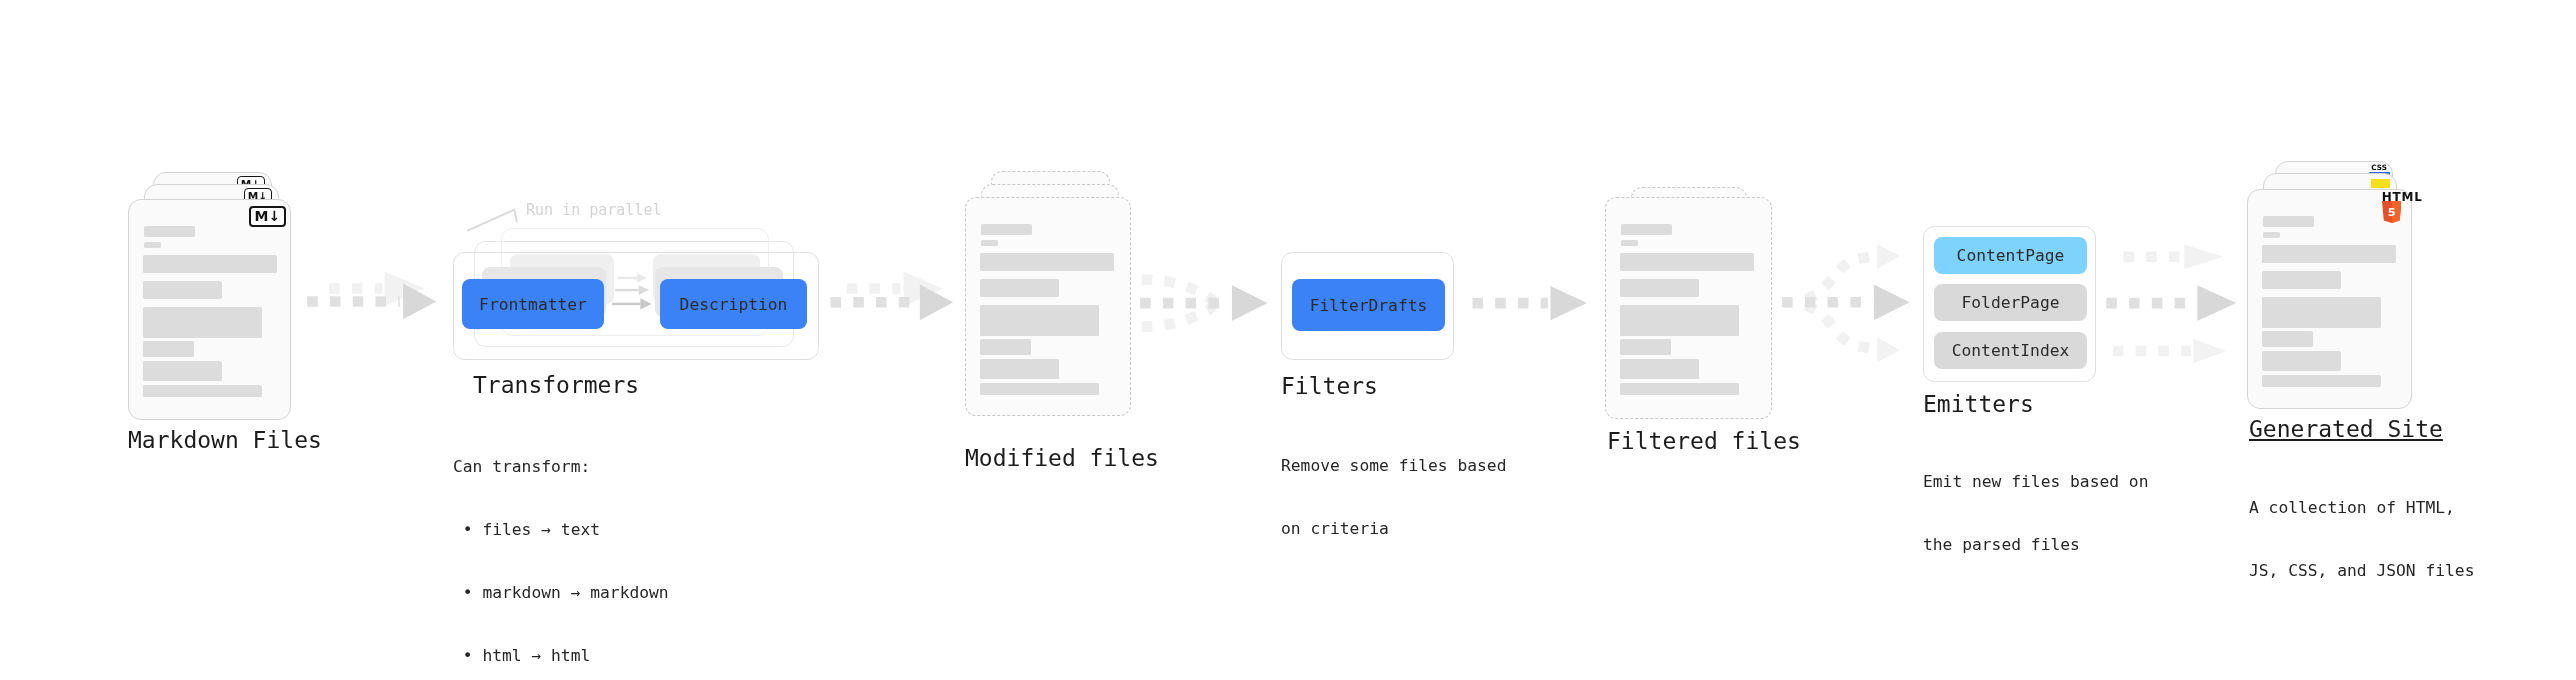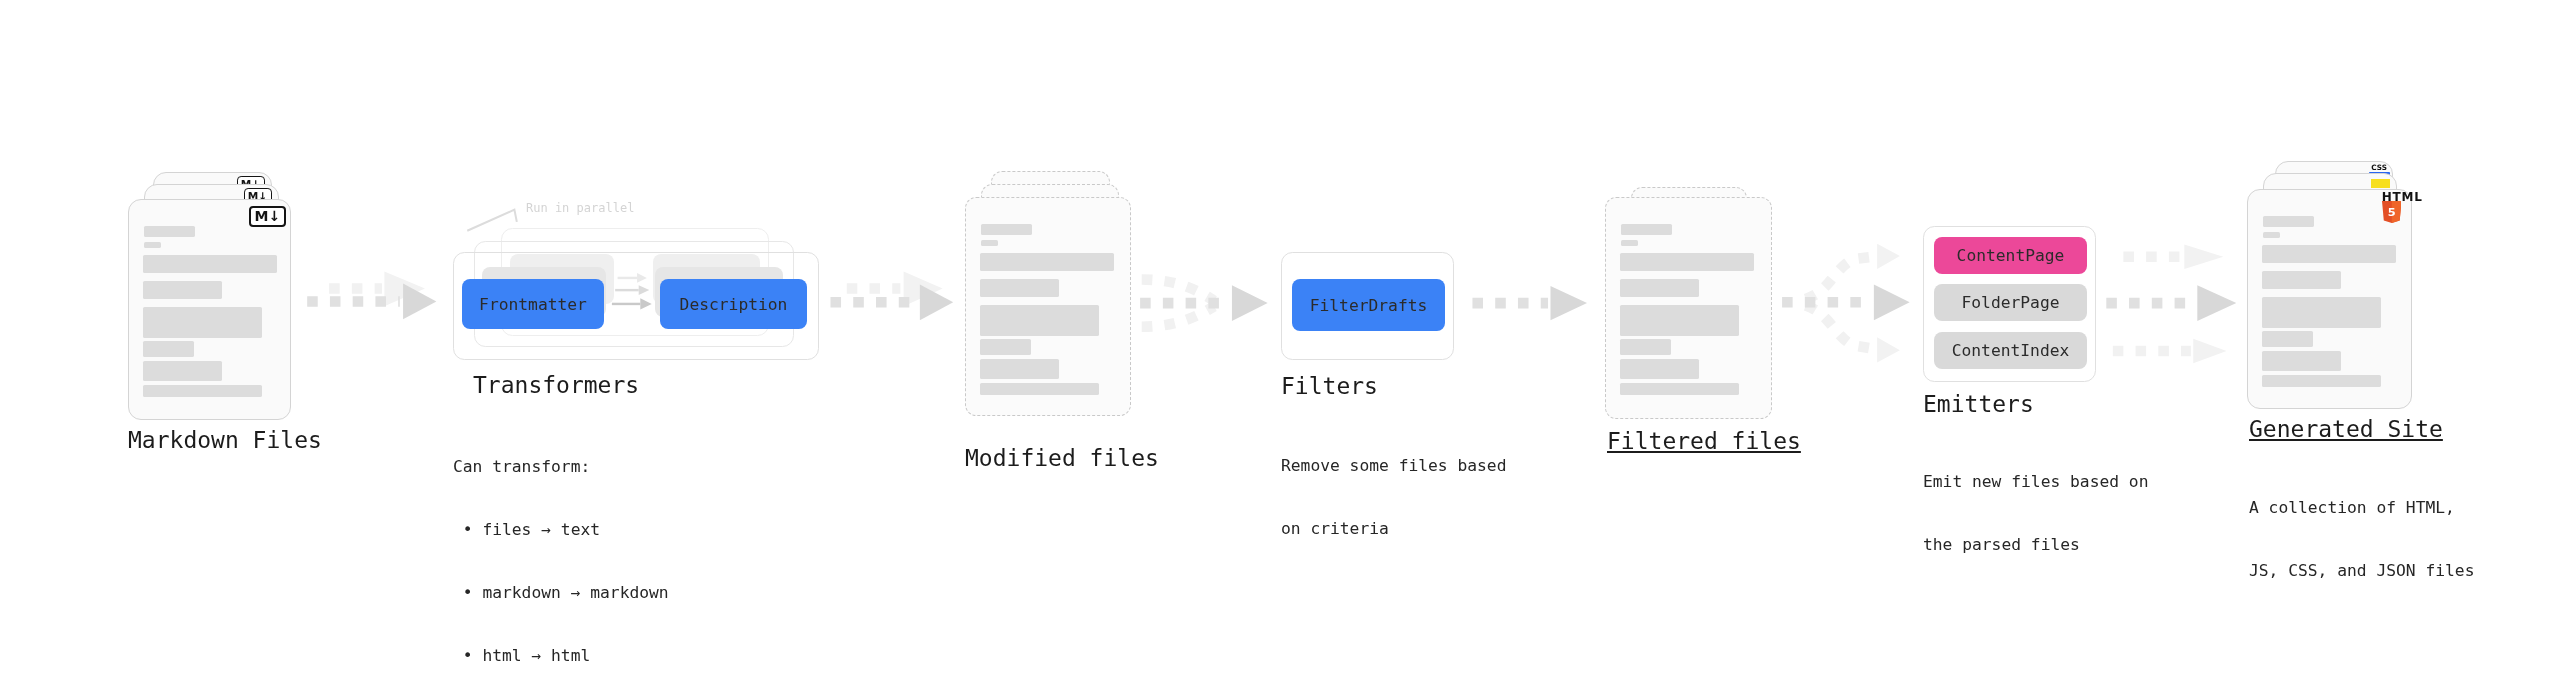--- a/index.html
+++ b/index.html
@@ -21,21 +21,21 @@
   .frame.mid{border-color:#e7e7e7;}
   .frame.back{border-color:#eeeeee;}
 
   .gbox{position:absolute;border-radius:8.1px;box-sizing:border-box;display:flex;align-items:center;justify-content:center;
         font-size:16.3px;color:#2b2b2b;background:#3b82f6;}
   .gbox.mid{background:#e6e6e6;}
   .gbox.back{background:#efefef;}
 
   .title{position:absolute;font-size:23px;color:#1c1c1c;white-space:pre;line-height:28px;}
   .cap{position:absolute;font-size:16.3px;line-height:21px;color:#262626;white-space:pre;}
-  .note{position:absolute;font-size:12px;color:#d4d4d4;white-space:pre;}
+  .note{position:absolute;font-size:15px;color:#d4d4d4;white-space:pre;}
 
   .md-icon{position:absolute;background:#ffffff;border:2.4px solid #141414;border-radius:4.1px;color:#141414;
            display:flex;align-items:center;justify-content:center;font-weight:bold;box-sizing:border-box;
            font-family:"DejaVu Sans","Liberation Sans",sans-serif;}
   .md-icon.big{width:37px;height:21px;font-size:14px;right:4.1px;top:5.7px;}
   .md-icon.small{width:28px;height:16.3px;font-size:10.6px;border-width:1.6px;right:6.5px;top:3.3px;}
 
   .css-icon{position:absolute;right:2.4px;top:2.4px;width:21px;text-align:center;
             font-family:"DejaVu Sans","Liberation Sans",sans-serif;}
   .css-icon .txt{font-size:7.3px;font-weight:bold;color:#111;line-height:7.3px;}
@@ -176,25 +176,25 @@
         <div class="bar" style="left: 15.4px; top: 26px; width: 51px; height: 10.6px;"></div>
         <div class="bar" style="left: 15.4px; top: 42px; width: 17px; height: 5.7px;"></div>
         <div class="bar" style="left: 14px; top: 55px; width: 134px; height: 18px;"></div>
         <div class="bar" style="left: 14px; top: 81px; width: 79px; height: 18px;"></div>
         <div class="bar" style="left: 14px; top: 107px; width: 119px; height: 31px;"></div>
         <div class="bar" style="left: 14px; top: 141px; width: 51px; height: 16.3px;"></div>
         <div class="bar" style="left: 14px; top: 161px; width: 79px; height: 19.5px;"></div>
         <div class="bar" style="left: 14px; top: 185px; width: 119px; height: 12.2px;"></div>
       </div>
   </div>
-  <div class="title" style="left:1607px;top:427px;text-decoration:underline;">Filtered files</div>
+  <div class="title" style="left:1607px;top:427px;">Filtered files</div>
 
   <div>
     <div class="frame" style="left:1923px;top:226px;width:173px;height:156px;"></div>
-    <div class="gbox" style="left:1934px;top:237px;width:153px;height:37px;background:#ec4899;">ContentPage</div>
+    <div class="gbox" style="left:1934px;top:237px;width:153px;height:37px;background:#7dd3fc;">ContentPage</div>
     <div class="gbox" style="left:1934px;top:284px;width:153px;height:37px;background:#d9d9d9;">FolderPage</div>
     <div class="gbox" style="left:1934px;top:332px;width:153px;height:37px;background:#d9d9d9;">ContentIndex</div>
   </div>
   <div class="title" style="left:1923px;top:390px;">Emitters</div>
   <div class="cap" style="left:1923px;top:429px;">
     <div>Emit new files based on</div>
     <div>the parsed files</div>
   </div>
 
   <div>

